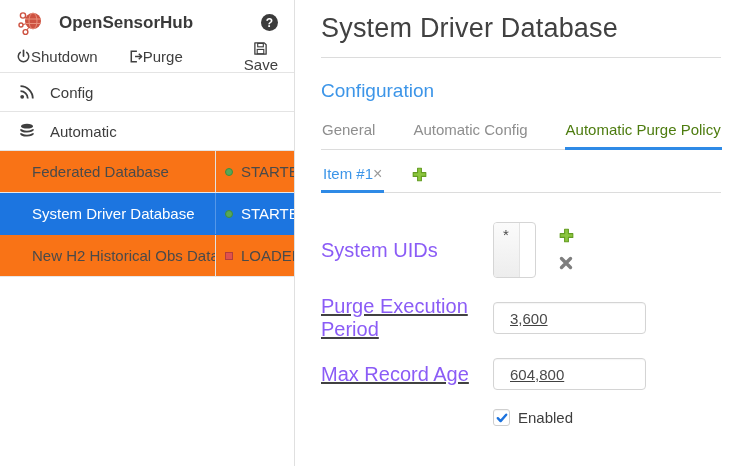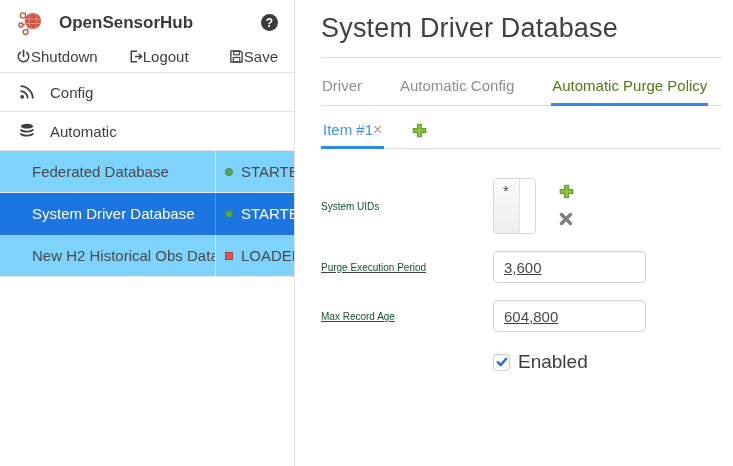--- a/index.html
+++ b/index.html
@@ -16,31 +16,31 @@
   .lp-logo { width:28px; height:28px; flex:0 0 28px; }
   .lp-title { margin-left:15px; font-size:17px; font-weight:bold; color:#3a3a3a; flex:1; }
   .help-badge { width:17px; height:17px; border-radius:50%; background:#3b3b3b; color:#fff;
     font-size:12px; font-weight:bold; display:flex; align-items:center; justify-content:center;
     cursor:pointer; }
 
   .lp-toolbar { display:flex; align-items:center; height:32px; padding:0 16px;
     border-bottom:1px solid #e4e4e4; }
   .tb-btn { display:flex; align-items:center; gap:0; font-size:15px; color:#3f3f3f; cursor:pointer; }
   .tb-btn + .tb-btn { margin-left:30px; }
-  .tb-btn.push-right { margin-left:auto; }
+  .tb-btn.push-right { margin-left:auto;flex-direction:column; }
   .tb-btn svg { display:block; }
 
   .accordion-item { display:flex; align-items:center; height:39px; padding-left:18px;
     border-bottom:1px solid #e4e4e4; font-size:15px; color:#3d3d3d; cursor:pointer; background:#fff; }
   .accordion-item .acc-icon { width:17px; display:flex; justify-content:center; }
   .accordion-item .acc-label { margin-left:15px; }
 
   .db-table { width:100%; }
   .db-row { display:flex; height:42px; align-items:stretch; border-bottom:1px solid #e7e7e7;
-    font-size:15px; color:#4a4a4a; cursor:pointer; background:#7dd3fc; }
+    font-size:15px; color:#4a4a4a; cursor:pointer; background:#f97316; }
   .db-row .cell-name { flex:1; display:flex; align-items:center; padding-left:32px;
     white-space:nowrap; overflow:hidden; }
   .db-row .cell-status { width:79px; flex:0 0 79px; border-left:1px solid #e2e2e2;
     display:flex; align-items:center; padding-left:9px; gap:8px; white-space:nowrap; overflow:hidden; }
   .db-row.selected { background:#1c75e0; color:#fff; border-bottom-color:#1c75e0; }
   .db-row.selected .cell-status { border-left-color:rgba(255,255,255,0.25); }
   .ind { flex:0 0 auto; }
   .ind.circle { width:8px; height:8px; border-radius:50%; background:#58a758; border:1px solid #3f8c3f; }
   .ind.square { width:8px; height:8px; background:#e0514e; border:1px solid #b33e3c; }
 
@@ -60,40 +60,40 @@
 
   .subtabbar { display:flex; align-items:center; margin-top:12px; border-bottom:1px solid #dcdcdc; }
   .subtab { display:flex; align-items:center; font-size:15px; color:#3c95e8;
     padding:3px 2px 8px 2px; margin-bottom:-1px; border-bottom:3px solid #2e8ae6; cursor:pointer; }
   .subtab .close-x { color:#9a9a9a; font-size:16px; line-height:1; cursor:pointer; }
   .subtab-add { margin-left:28px; margin-bottom:6px; cursor:pointer; display:flex; }
 
   .form { margin-top:29px; }
   .form-row { display:flex; align-items:center; }
   .form-row + .form-row { margin-top:17px;text-decoration:underline; }
-  .f-label { width:172px; flex:0 0 172px; font-size:10px; color:#14532d; }
+  .f-label { width:172px; flex:0 0 172px; font-size:20px; color:#8b5cf6; }
 
   .listbox { width:43px; height:56px; border:1px solid #d5d5d5; border-radius:4px;
     background:#fff; overflow:hidden; display:flex; cursor:pointer; }
   .listbox .lb-items { width:26px; background:linear-gradient(#fbfbfb,#ededed);
     border-right:1px solid #e3e3e3; font-size:15px; color:#4a4a4a; padding:3px 0 0 9px; }
   .lb-actions { display:flex; flex-direction:column; gap:13px; margin-left:23px;
     align-self:flex-start; padding-top:6px; }
   .icon-btn { cursor:pointer; display:flex; }
 
   .text-input { width:153px; height:32px; border:1px solid #d4d4d4; border-radius:4px;
-    padding:0 10px; font-size:15px; color:#4a4a4a; font-family:"Liberation Sans",sans-serif;
+    padding:0 16px; font-size:15px; color:#4a4a4a; font-family:"Liberation Sans",sans-serif;
     background:#fff; box-shadow:inset 0 1px 1px rgba(0,0,0,0.04); outline:none; }
 
   .checkbox-row { margin-top:19px; margin-left:172px; display:flex; align-items:center; gap:8px; }
   .checkbox { width:17px; height:17px; border:1px solid #cfcfcf; border-radius:3px; background:#fff;
     display:flex; align-items:center; justify-content:center; cursor:pointer;
     box-shadow:inset 0 1px 1px rgba(0,0,0,0.05); }
   .checkbox svg { display:block; }
-  .cb-label { font-size:19px; color:#3e3e3e; }
+  .cb-label { font-size:15px; color:#3e3e3e; }
 </style>
 </head>
 <body>
 
 <div id="screen">
 
   <div id="left-panel">
 
     <div class="lp-header">
       <svg class="lp-logo" viewBox="0 0 28 28">
@@ -119,21 +119,21 @@
           <path d="M4.6 3.6a5.6 5.6 0 1 0 6.8 0" stroke="#3f3f3f" stroke-width="1.6" fill="none" stroke-linecap="round"></path>
         </svg>
         <span>Shutdown</span>
       </div>
       <div class="tb-btn">
         <svg width="15" height="15" viewBox="0 0 16 16">
           <path d="M9.5 2.5H3.5v11h6" stroke="#3f3f3f" stroke-width="1.6" fill="none"></path>
           <path d="M7.5 8h7" stroke="#3f3f3f" stroke-width="1.6" fill="none"></path>
           <path d="M11.5 5l3 3-3 3" stroke="#3f3f3f" stroke-width="1.6" fill="none" stroke-linejoin="round"></path>
         </svg>
-        <span>Logout</span>
+        <span>Purge</span>
       </div>
       <div class="tb-btn push-right">
         <svg width="15" height="15" viewBox="0 0 16 16">
           <path d="M2 2h10l2 2v10H2z" stroke="#3f3f3f" stroke-width="1.4" fill="none" stroke-linejoin="round"></path>
           <rect x="5" y="2.6" width="6" height="3.6" stroke="#3f3f3f" stroke-width="1.2" fill="none"></rect>
           <rect x="4.5" y="9" width="7" height="4.6" stroke="#3f3f3f" stroke-width="1.2" fill="none"></rect>
         </svg>
         <span>Save</span>
       </div>
     </div>
@@ -183,23 +183,24 @@
         </div>
       </div>
     </div>
   </div>
 
   <div id="main-panel">
 
     <h1 class="main-title">System Driver Database</h1>
     <hr class="title-rule">
 
+    <h2 class="section-heading">Configuration</h2>
 
     <div class="tabbar">
-      <div class="tab">Driver</div>
+      <div class="tab">General</div>
       <div class="tab">Automatic Config</div>
       <div class="tab active">Automatic Purge Policy</div>
     </div>
 
     <div class="subtabbar">
       <div class="subtab">
         <span>Item #1</span>
         <span class="close-x">×</span>
       </div>
       <span class="subtab-add">

